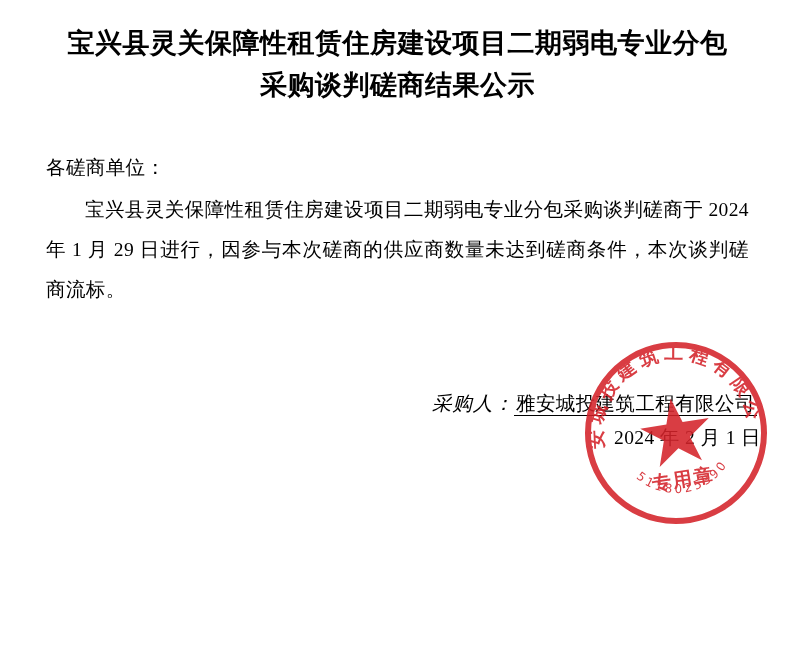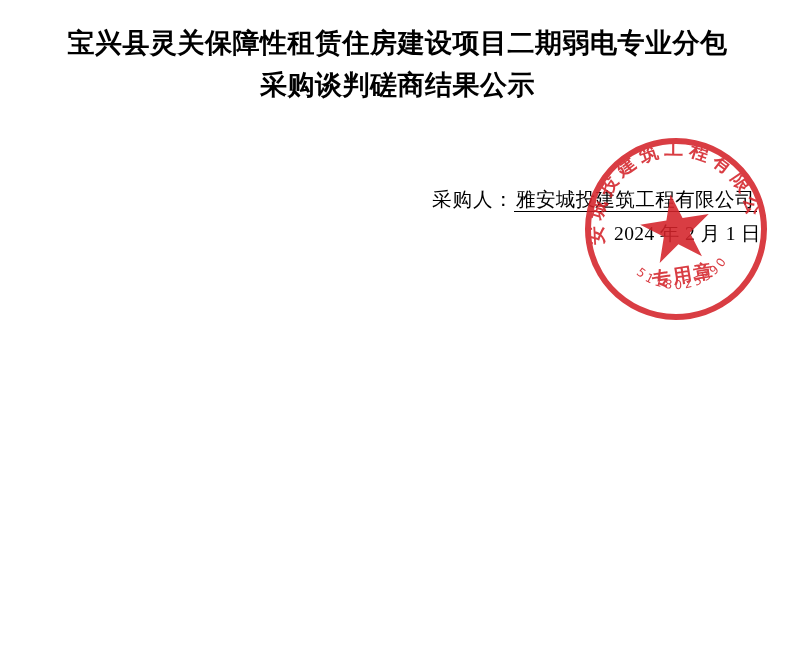--- a/index.html
+++ b/index.html
@@ -54,20 +54,21 @@
   .sign-line {
     position: absolute;
     left: 386px;
     top: 42px;
     font-size: 19.5px;
     letter-spacing: 0.4px;
     white-space: nowrap;
   }
   .sign-line .label {
     letter-spacing: 1px;
+    font-style: italic;
   }
   .sign-name {
     border-bottom: 1px solid #000;
     padding: 0 2px 1px 2px;
   }
   .sign-date {
     position: absolute;
     left: 568px;
     top: 76px;
     font-size: 19.5px;
@@ -87,20 +88,24 @@
   }
   .seal svg { display: block; }
 </style>
 </head>
 <body>
 
 <div class="page">
 
   <div class="doc-title">宝兴县灵关保障性租赁住房建设项目二期弱电专业分包采购谈判磋商结果公示</div>
 
+  <div class="body-block">
+    <p class="salutation">各磋商单位：</p>
+    <p class="para">宝兴县灵关保障性租赁住房建设项目二期弱电专业分包采购谈判磋商于 2024 年 1 月 29 日进行，因参与本次磋商的供应商数量未达到磋商条件，本次谈判磋商流标。</p>
+  </div>
 
   <div class="sign-area">
 
     <div class="sign-line">
       <span class="label">采购人：</span><span class="sign-name">雅安城投建筑工程有限公司</span>
     </div>
 
     <div class="sign-date">2024 年 2 月 1 日</div>
 
     <div class="seal">

